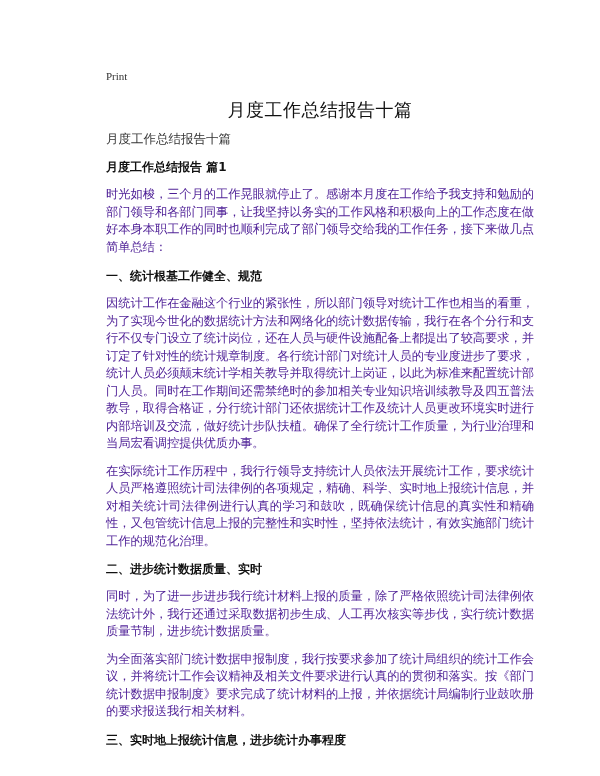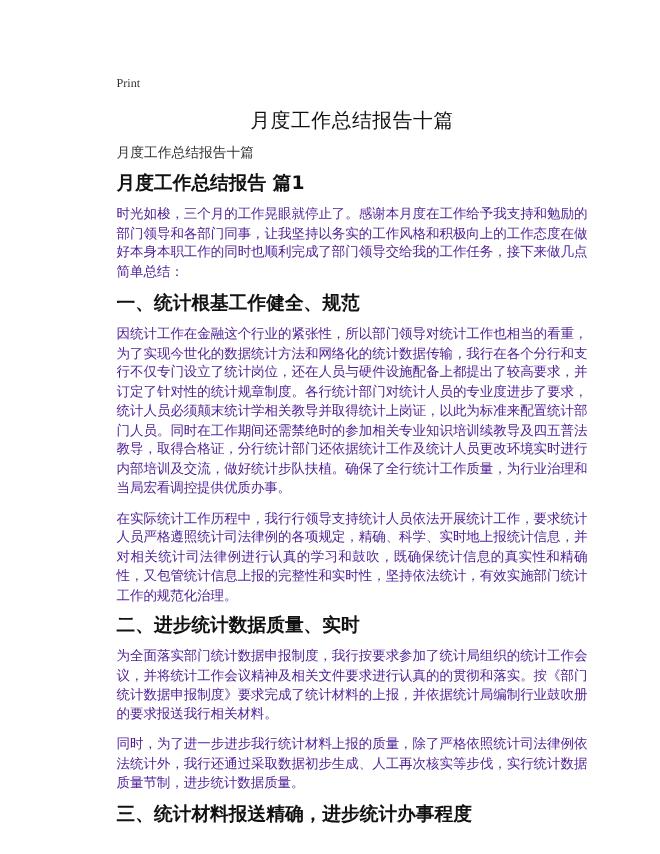--- a/index.html
+++ b/index.html
@@ -39,21 +39,21 @@
       line-height: 24px;
       letter-spacing: 0.5px;
     }
     .doc-subtitle {
       font-size: 12.5px;
       color: #333;
       margin: 8px 0 0 0;
       line-height: 18px;
     }
     .section-heading {
-      font-size: 17px;
+      font-size: 12px;
       font-weight: bold;
       color: #111;
       margin: 10px 0 0 0;
       line-height: 18px;
     }
     .paragraph {
       font-size: 12.3px;
       color: #4c1d95;
       line-height: 17.5px;
       margin: 10px 0 0 0;
@@ -70,17 +70,17 @@
   <h1 class="doc-title">月度工作总结报告十篇</h1>
   <div class="doc-subtitle">月度工作总结报告十篇</div>
   <div class="section-heading">月度工作总结报告 篇1</div>
   <p class="paragraph">时光如梭，三个月的工作晃眼就停止了。感谢本月度在工作给予我支持和勉励的部门领导和各部门同事，让我坚持以务实的工作风格和积极向上的工作态度在做好本身本职工作的同时也顺利完成了部门领导交给我的工作任务，接下来做几点简单总结：</p>
 
   <div class="section-heading heading-1">一、统计根基工作健全、规范</div>
   <p class="paragraph">因统计工作在金融这个行业的紧张性，所以部门领导对统计工作也相当的看重，为了实现今世化的数据统计方法和网络化的统计数据传输，我行在各个分行和支行不仅专门设立了统计岗位，还在人员与硬件设施配备上都提出了较高要求，并订定了针对性的统计规章制度。各行统计部门对统计人员的专业度进步了要求，统计人员必须颠末统计学相关教导并取得统计上岗证，以此为标准来配置统计部门人员。同时在工作期间还需禁绝时的参加相关专业知识培训续教导及四五普法教导，取得合格证，分行统计部门还依据统计工作及统计人员更改环境实时进行内部培训及交流，做好统计步队扶植。确保了全行统计工作质量，为行业治理和当局宏看调控提供优质办事。</p>
   <p class="paragraph">在实际统计工作历程中，我行行领导支持统计人员依法开展统计工作，要求统计人员严格遵照统计司法律例的各项规定，精确、科学、实时地上报统计信息，并对相关统计司法律例进行认真的学习和鼓吹，既确保统计信息的真实性和精确性，又包管统计信息上报的完整性和实时性，坚持依法统计，有效实施部门统计工作的规范化治理。</p>
 
   <div class="section-heading">二、进步统计数据质量、实时</div>
+  <p class="paragraph">同时，为了进一步进步我行统计材料上报的质量，除了严格依照统计司法律例依法统计外，我行还通过采取数据初步生成、人工再次核实等步伐，实行统计数据质量节制，进步统计数据质量。</p>
   <p class="paragraph">为全面落实部门统计数据申报制度，我行按要求参加了统计局组织的统计工作会议，并将统计工作会议精神及相关文件要求进行认真的的贯彻和落实。按《部门统计数据申报制度》要求完成了统计材料的上报，并依据统计局编制行业鼓吹册的要求报送我行相关材料。</p>
-  <p class="paragraph">同时，为了进一步进步我行统计材料上报的质量，除了严格依照统计司法律例依法统计外，我行还通过采取数据初步生成、人工再次核实等步伐，实行统计数据质量节制，进步统计数据质量。</p>
 
-  <div class="section-heading">三、统计材料报送精确，进步统计办事程度</div>
+  <div class="section-heading">三、实时地上报统计信息，进步统计办事程度</div>
 </div>
 
 </body></html>

